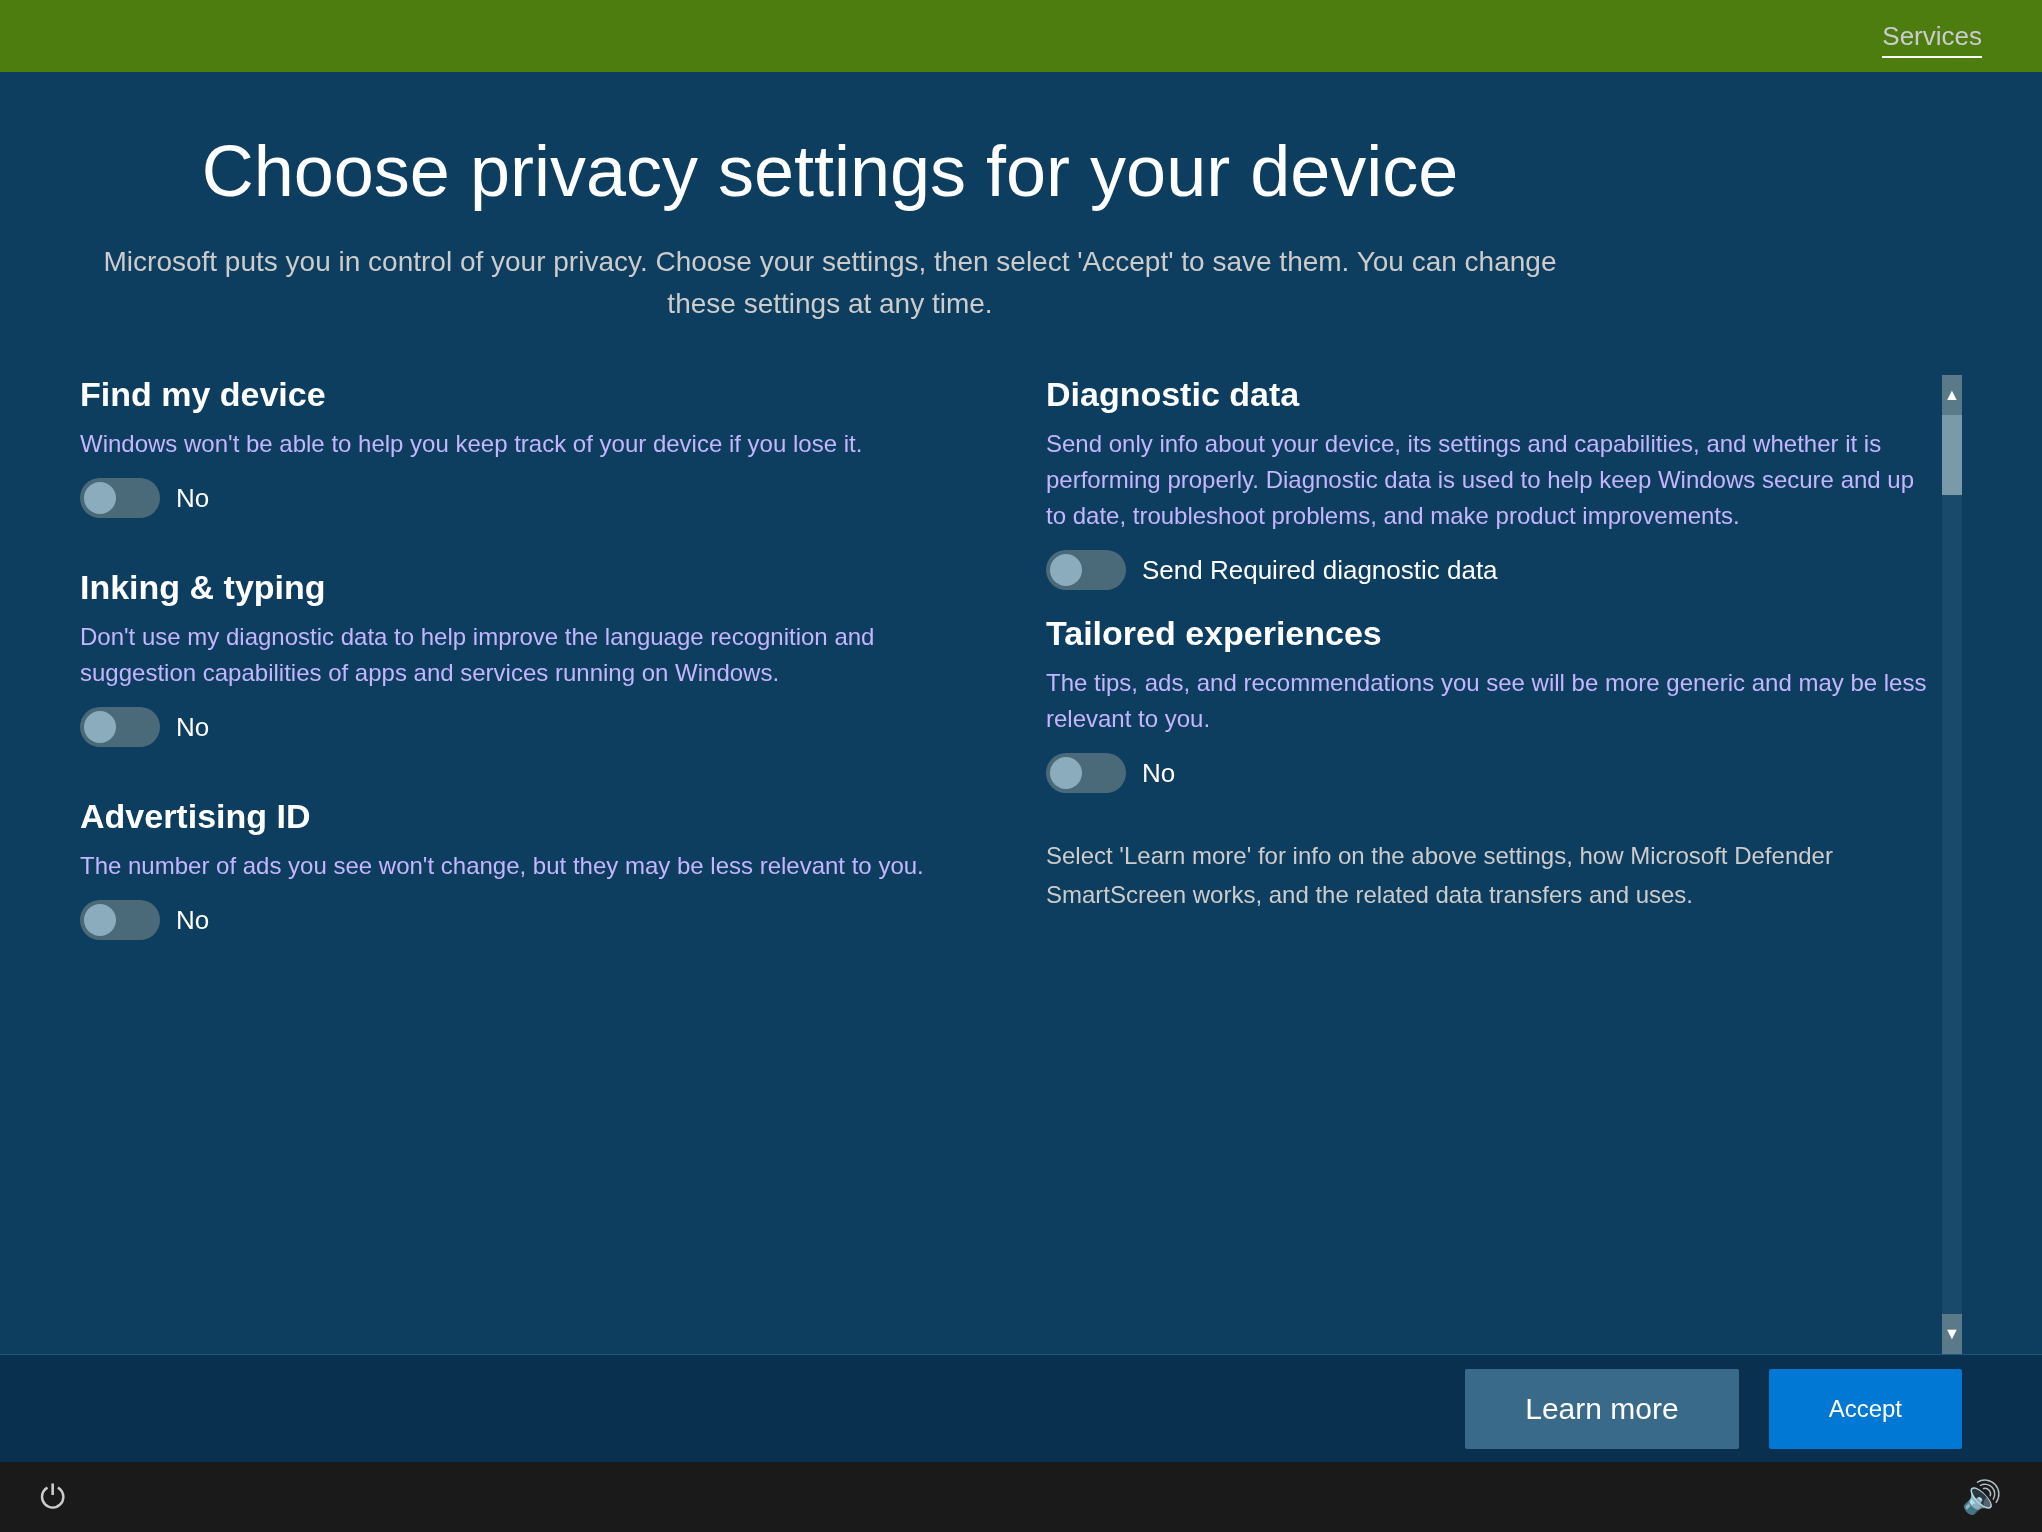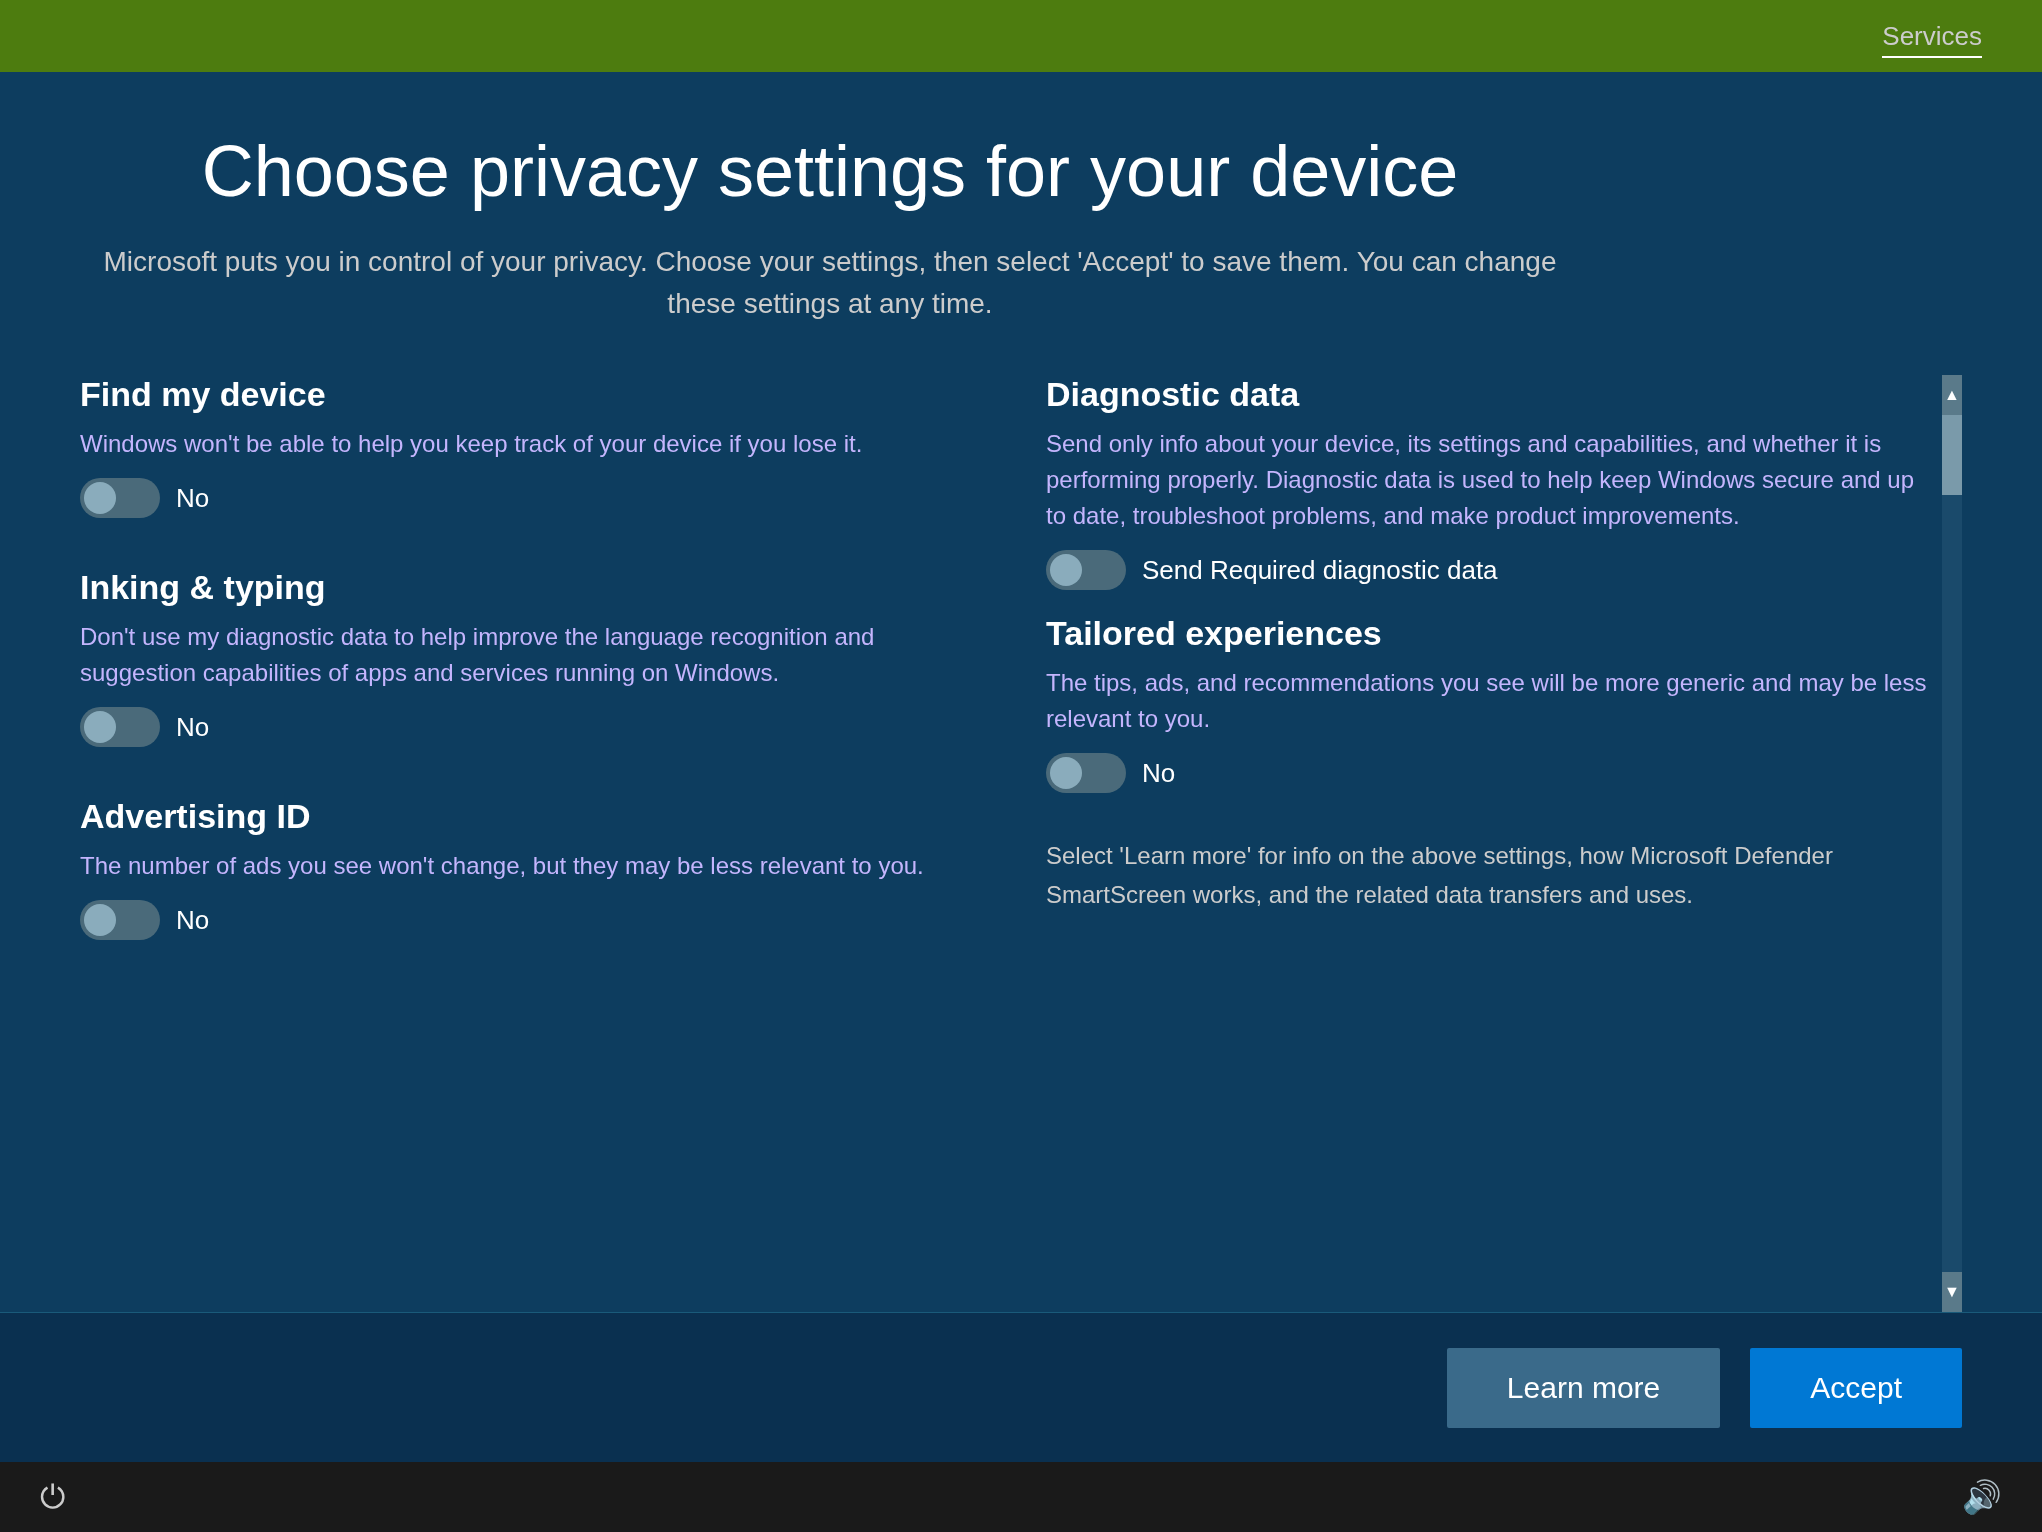--- a/index.html
+++ b/index.html
@@ -207,21 +207,21 @@
     .info-text {
       font-size: 24px;
       color: #cccccc;
       line-height: 1.6;
       margin-top: 20px;
     }
 
     
     .bottom-bar {
       background-color: #0a3050;
-      height: 150px;
+      height: 108px;
       display: flex;
       align-items: center;
       justify-content: flex-end;
       padding: 0 80px;
       gap: 30px;
       flex-shrink: 0;
       border-top: 1px solid #1a5a7a;
     }
 
     .btn-learn-more {
@@ -236,21 +236,21 @@
       border-radius: 2px;
       font-family: 'Segoe UI', Arial, sans-serif;
     }
 
     .btn-accept {
       background-color: #0078d4;
       color: #ffffff;
       border: none;
       padding: 0 60px;
       height: 80px;
-      font-size: 30px;
+      font-size: 24px;
       font-weight: 400;
       cursor: pointer;
       border-radius: 2px;
       font-family: 'Segoe UI', Arial, sans-serif;
     }
 
     
     .taskbar {
       background-color: #1a1a1a;
       height: 70px;

